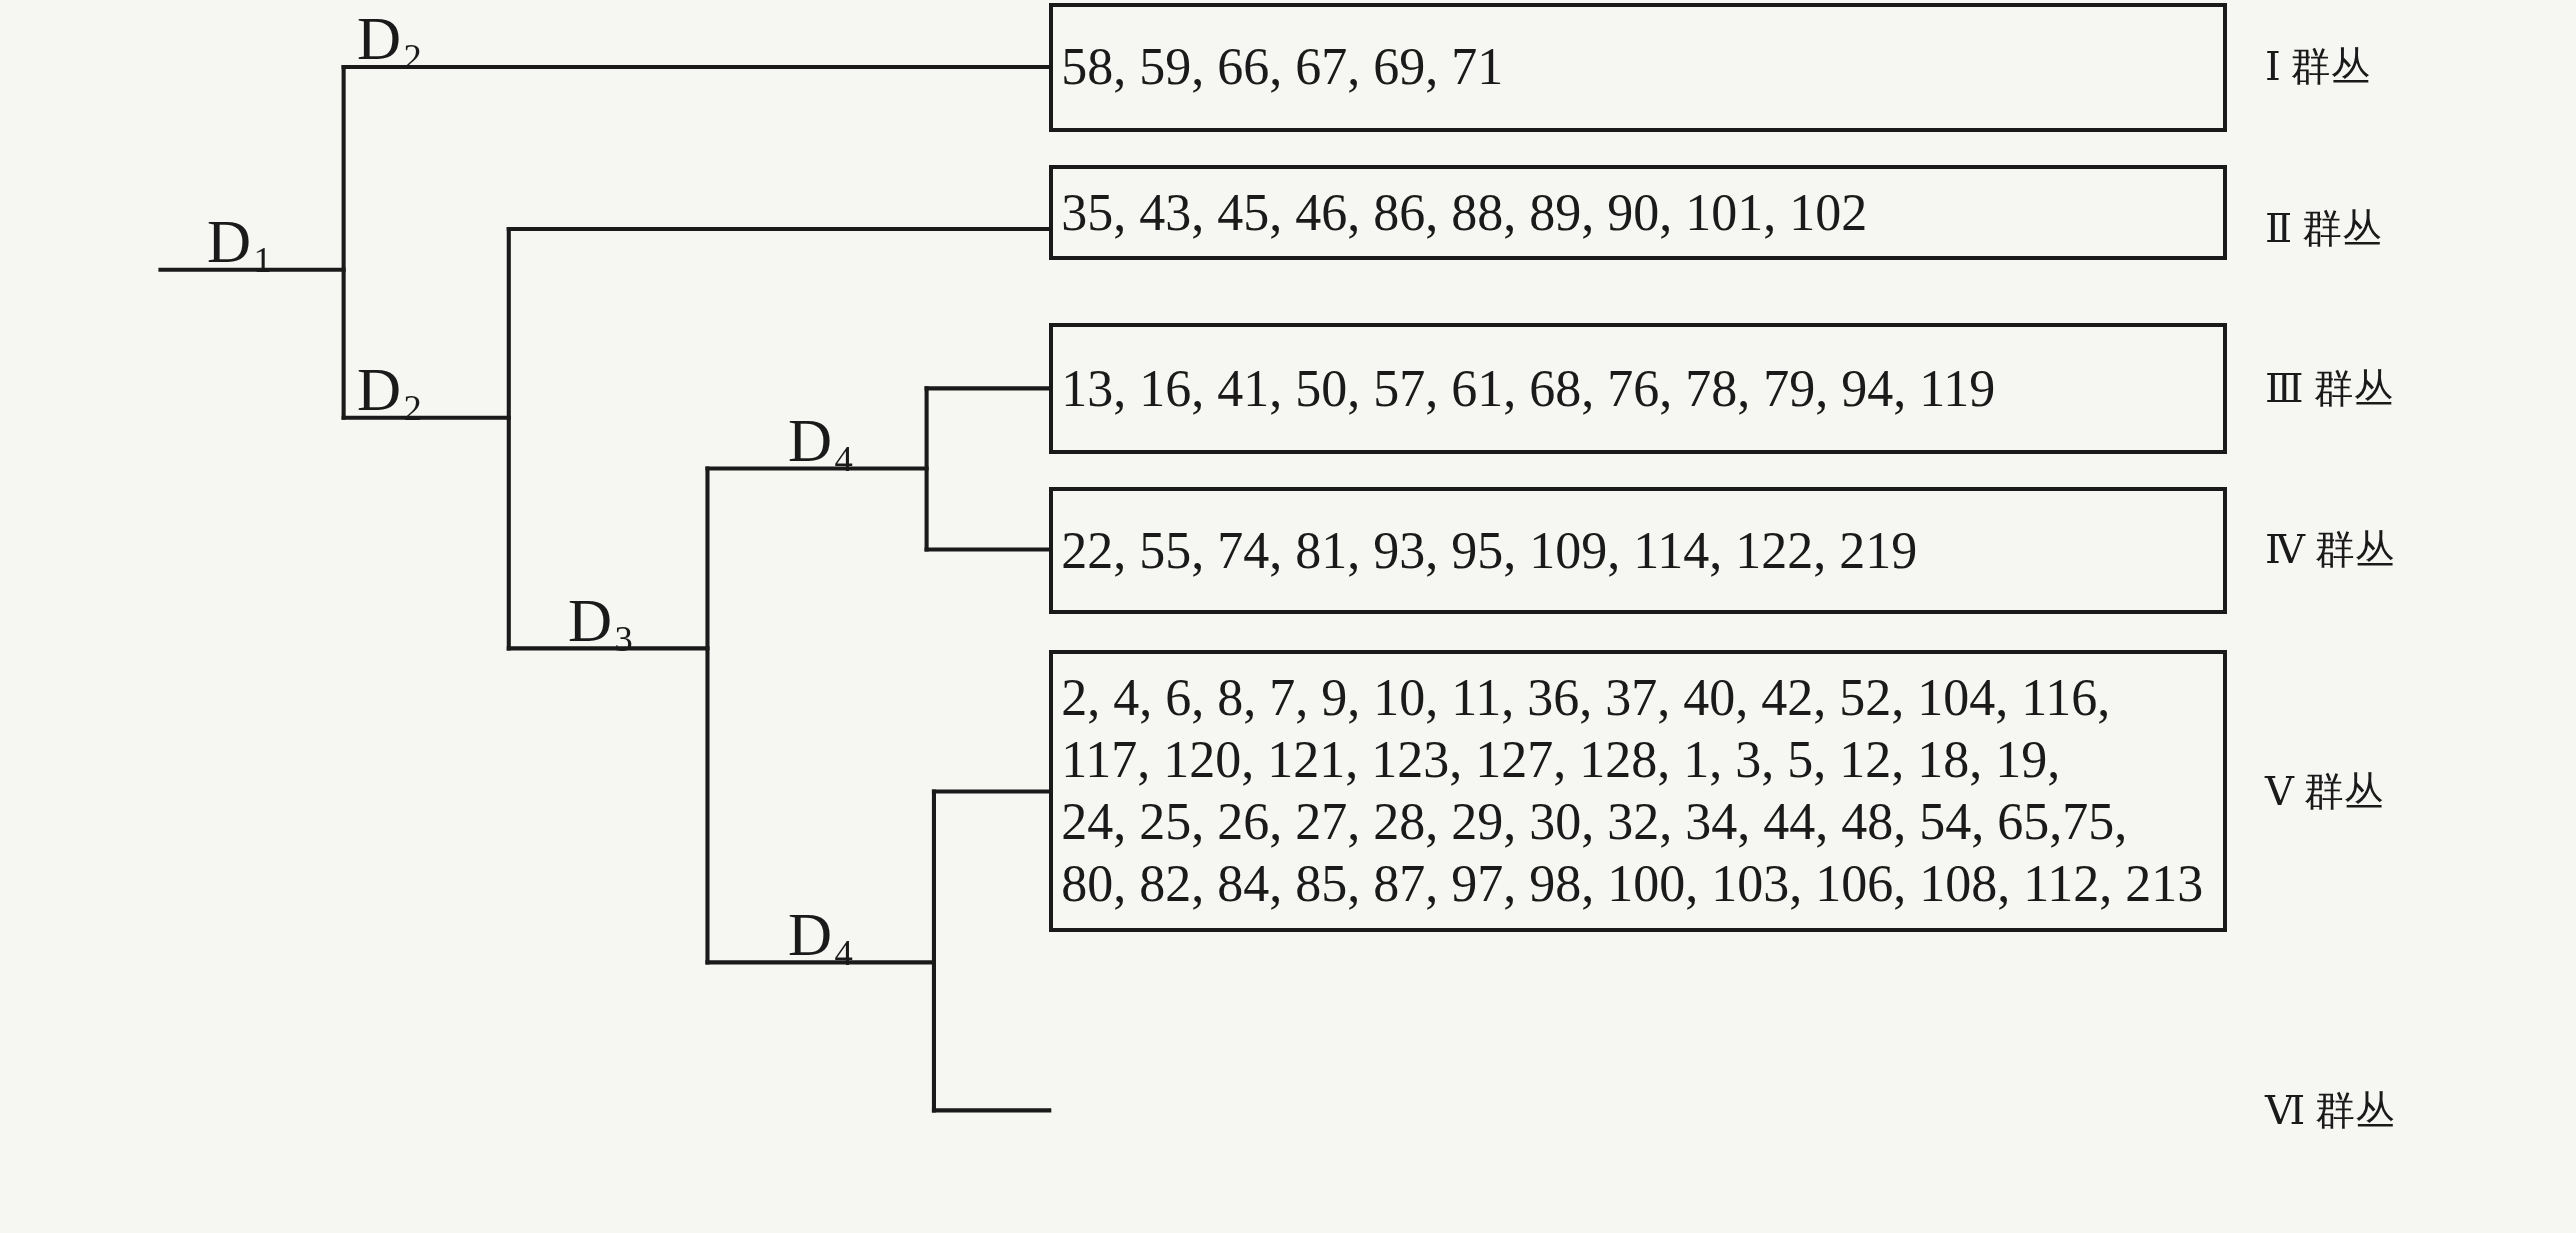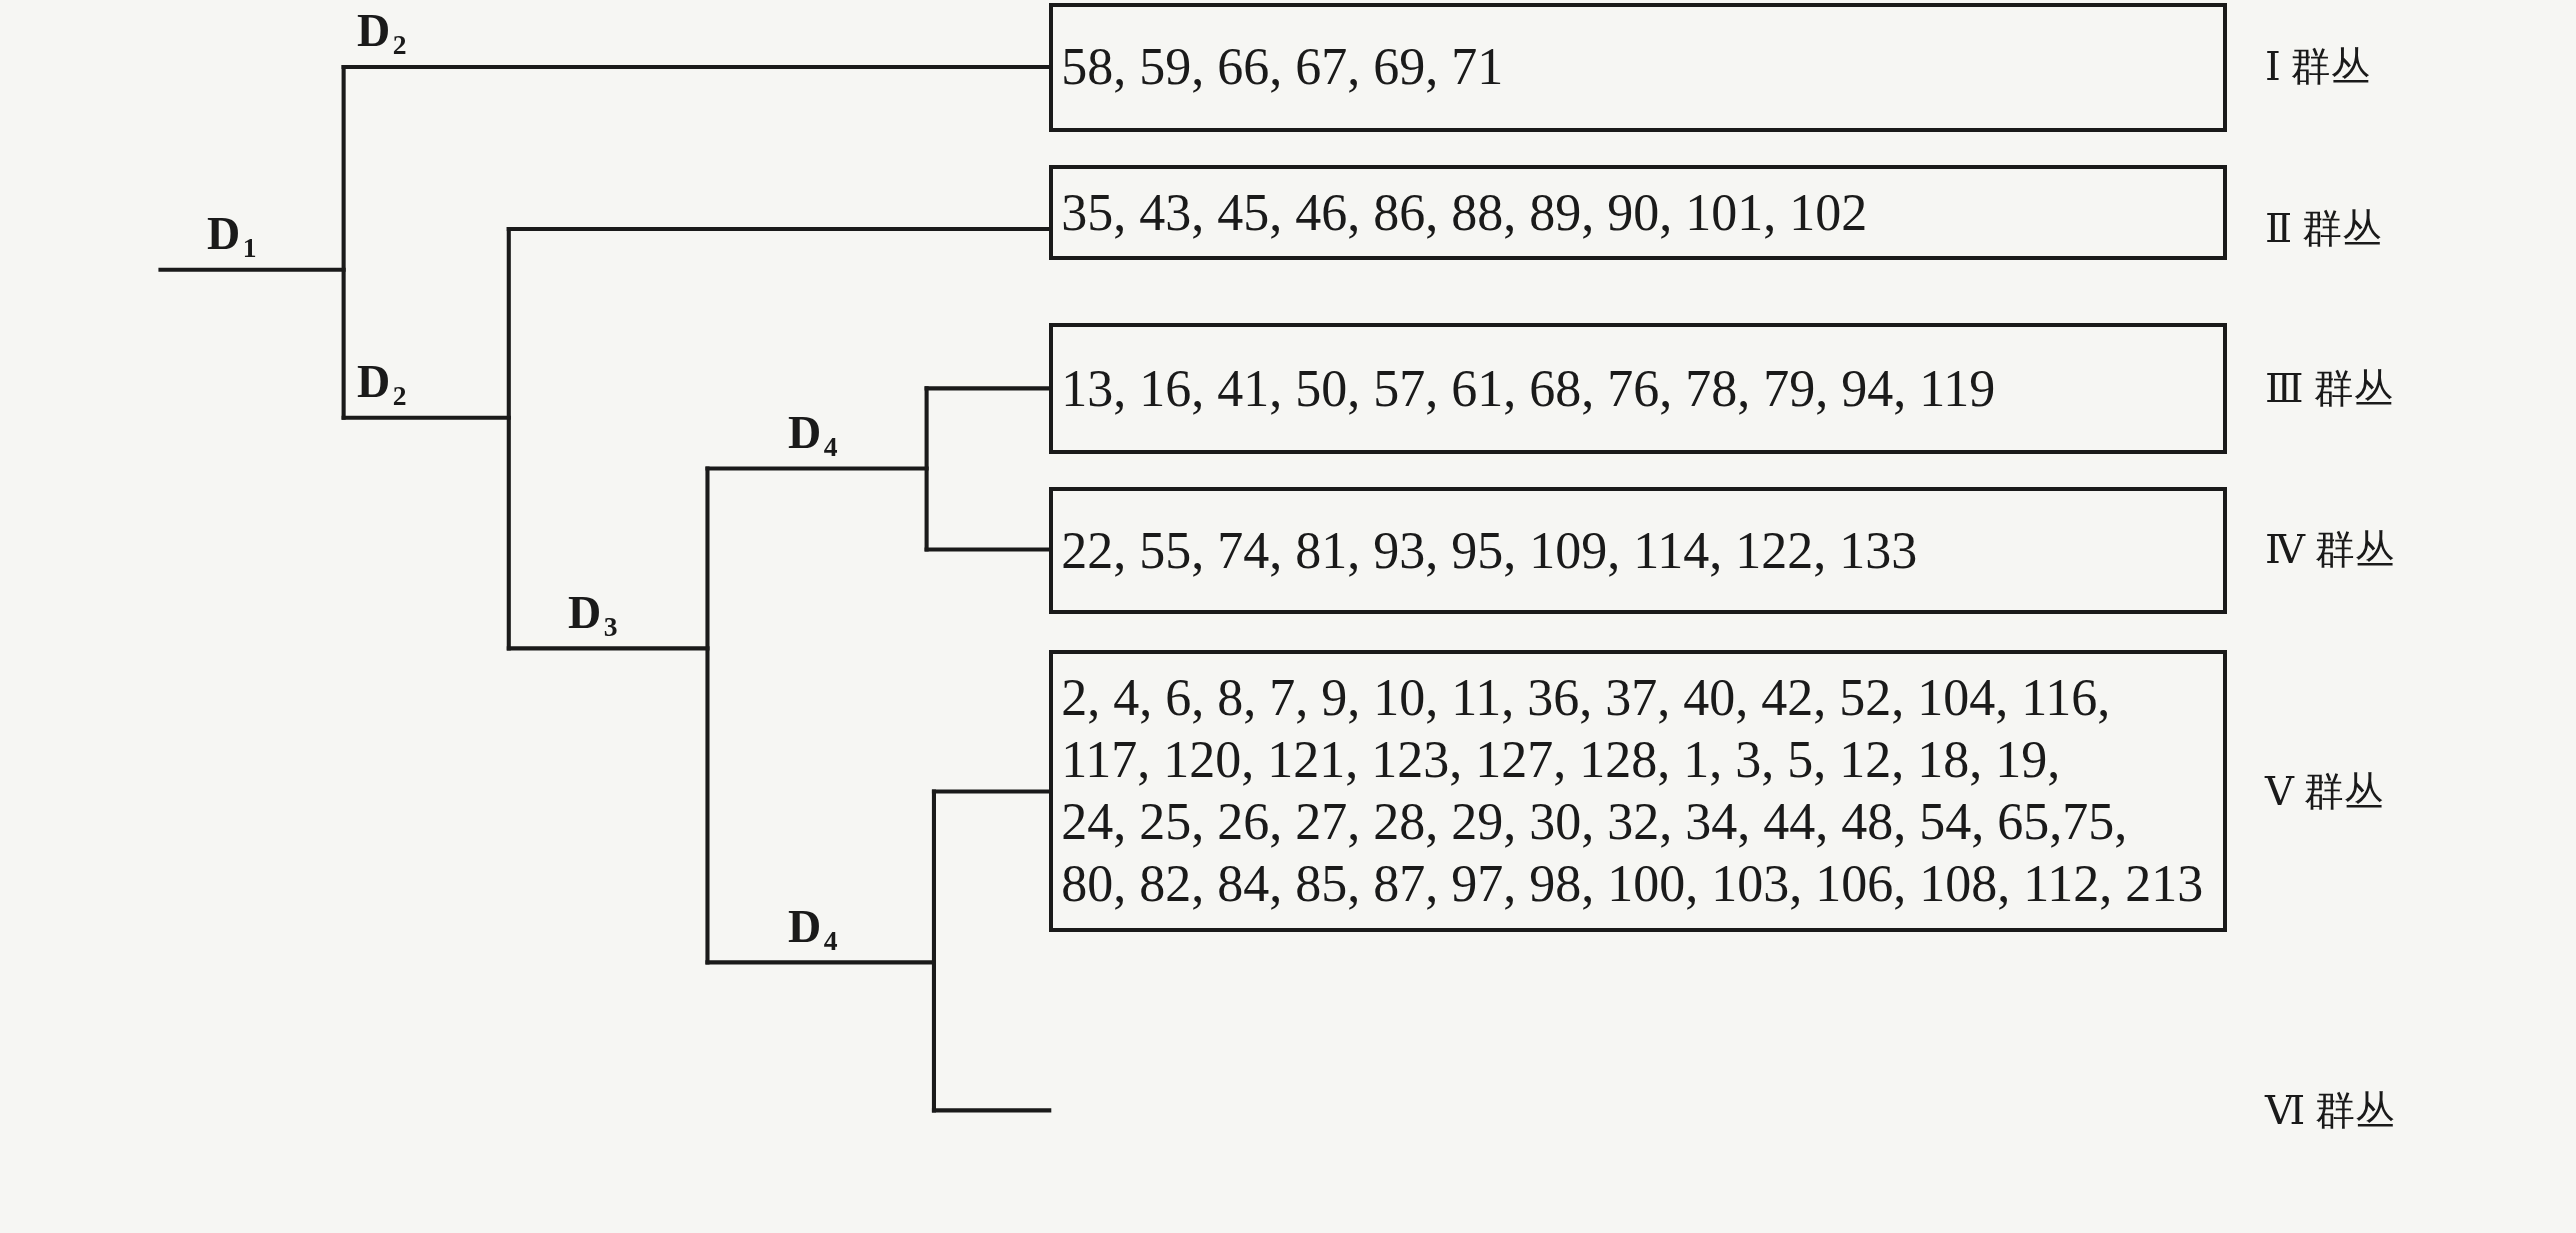--- a/index.html
+++ b/index.html
@@ -9,25 +9,24 @@
     overflow: hidden;
     font-family: "Liberation Serif", "DejaVu Serif", serif;
     color: #1a1a1a;
     position: relative;
   }
   #stage { position: absolute; inset: 0; width: 2576px; height: 1233px; }
   svg.lines { position: absolute; left: 0; top: 0; }
 
   .dlabel {
     position: absolute;
-    font-size: 46px;
+    font-size: 61px;
     line-height: 1;
     white-space: nowrap;
     font-family: "Liberation Serif", "DejaVu Serif", serif;
-    font-weight: bold;
   }
   .dsub {
     font-size: 0.6em;
     vertical-align: -0.28em;
     margin-left: 2.5px;
   }
 
   .cbox {
     position: absolute;
     left: 1049px;
@@ -110,21 +109,21 @@
   <div class="cbox" style="top:2.5px; height:129px">
     <div class="box-text">58, 59, 66, 67, 69, 71</div>
   </div>
   <div class="cbox" style="top:165px; height:95px">
     <div class="box-text">35, 43, 45, 46, 86, 88, 89, 90, 101, 102</div>
   </div>
   <div class="cbox" style="top:323px; height:131px">
     <div class="box-text">13, 16, 41, 50, 57, 61, 68, 76, 78, 79, 94, 119</div>
   </div>
   <div class="cbox" style="top:487px; height:127px">
-    <div class="box-text">22, 55, 74, 81, 93, 95, 109, 114, 122, 133</div>
+    <div class="box-text">22, 55, 74, 81, 93, 95, 109, 114, 122, 219</div>
   </div>
   <div class="cbox" style="top:650px; height:282px">
     <div class="box-text">2, 4, 6, 8, 7, 9, 10, 11, 36, 37, 40, 42, 52, 104, 116,
 117, 120, 121, 123, 127, 128, 1, 3, 5, 12, 18, 19,
 24, 25, 26, 27, 28, 29, 30, 32, 34, 44, 48, 54, 65,75,
 80, 82, 84, 85, 87, 97, 98, 100, 103, 106, 108, 112, 213</div>
   </div>
 
   <div class="clabel" style="top:34px">
     <span class="cnum">Ⅰ</span><span>群丛</span>

